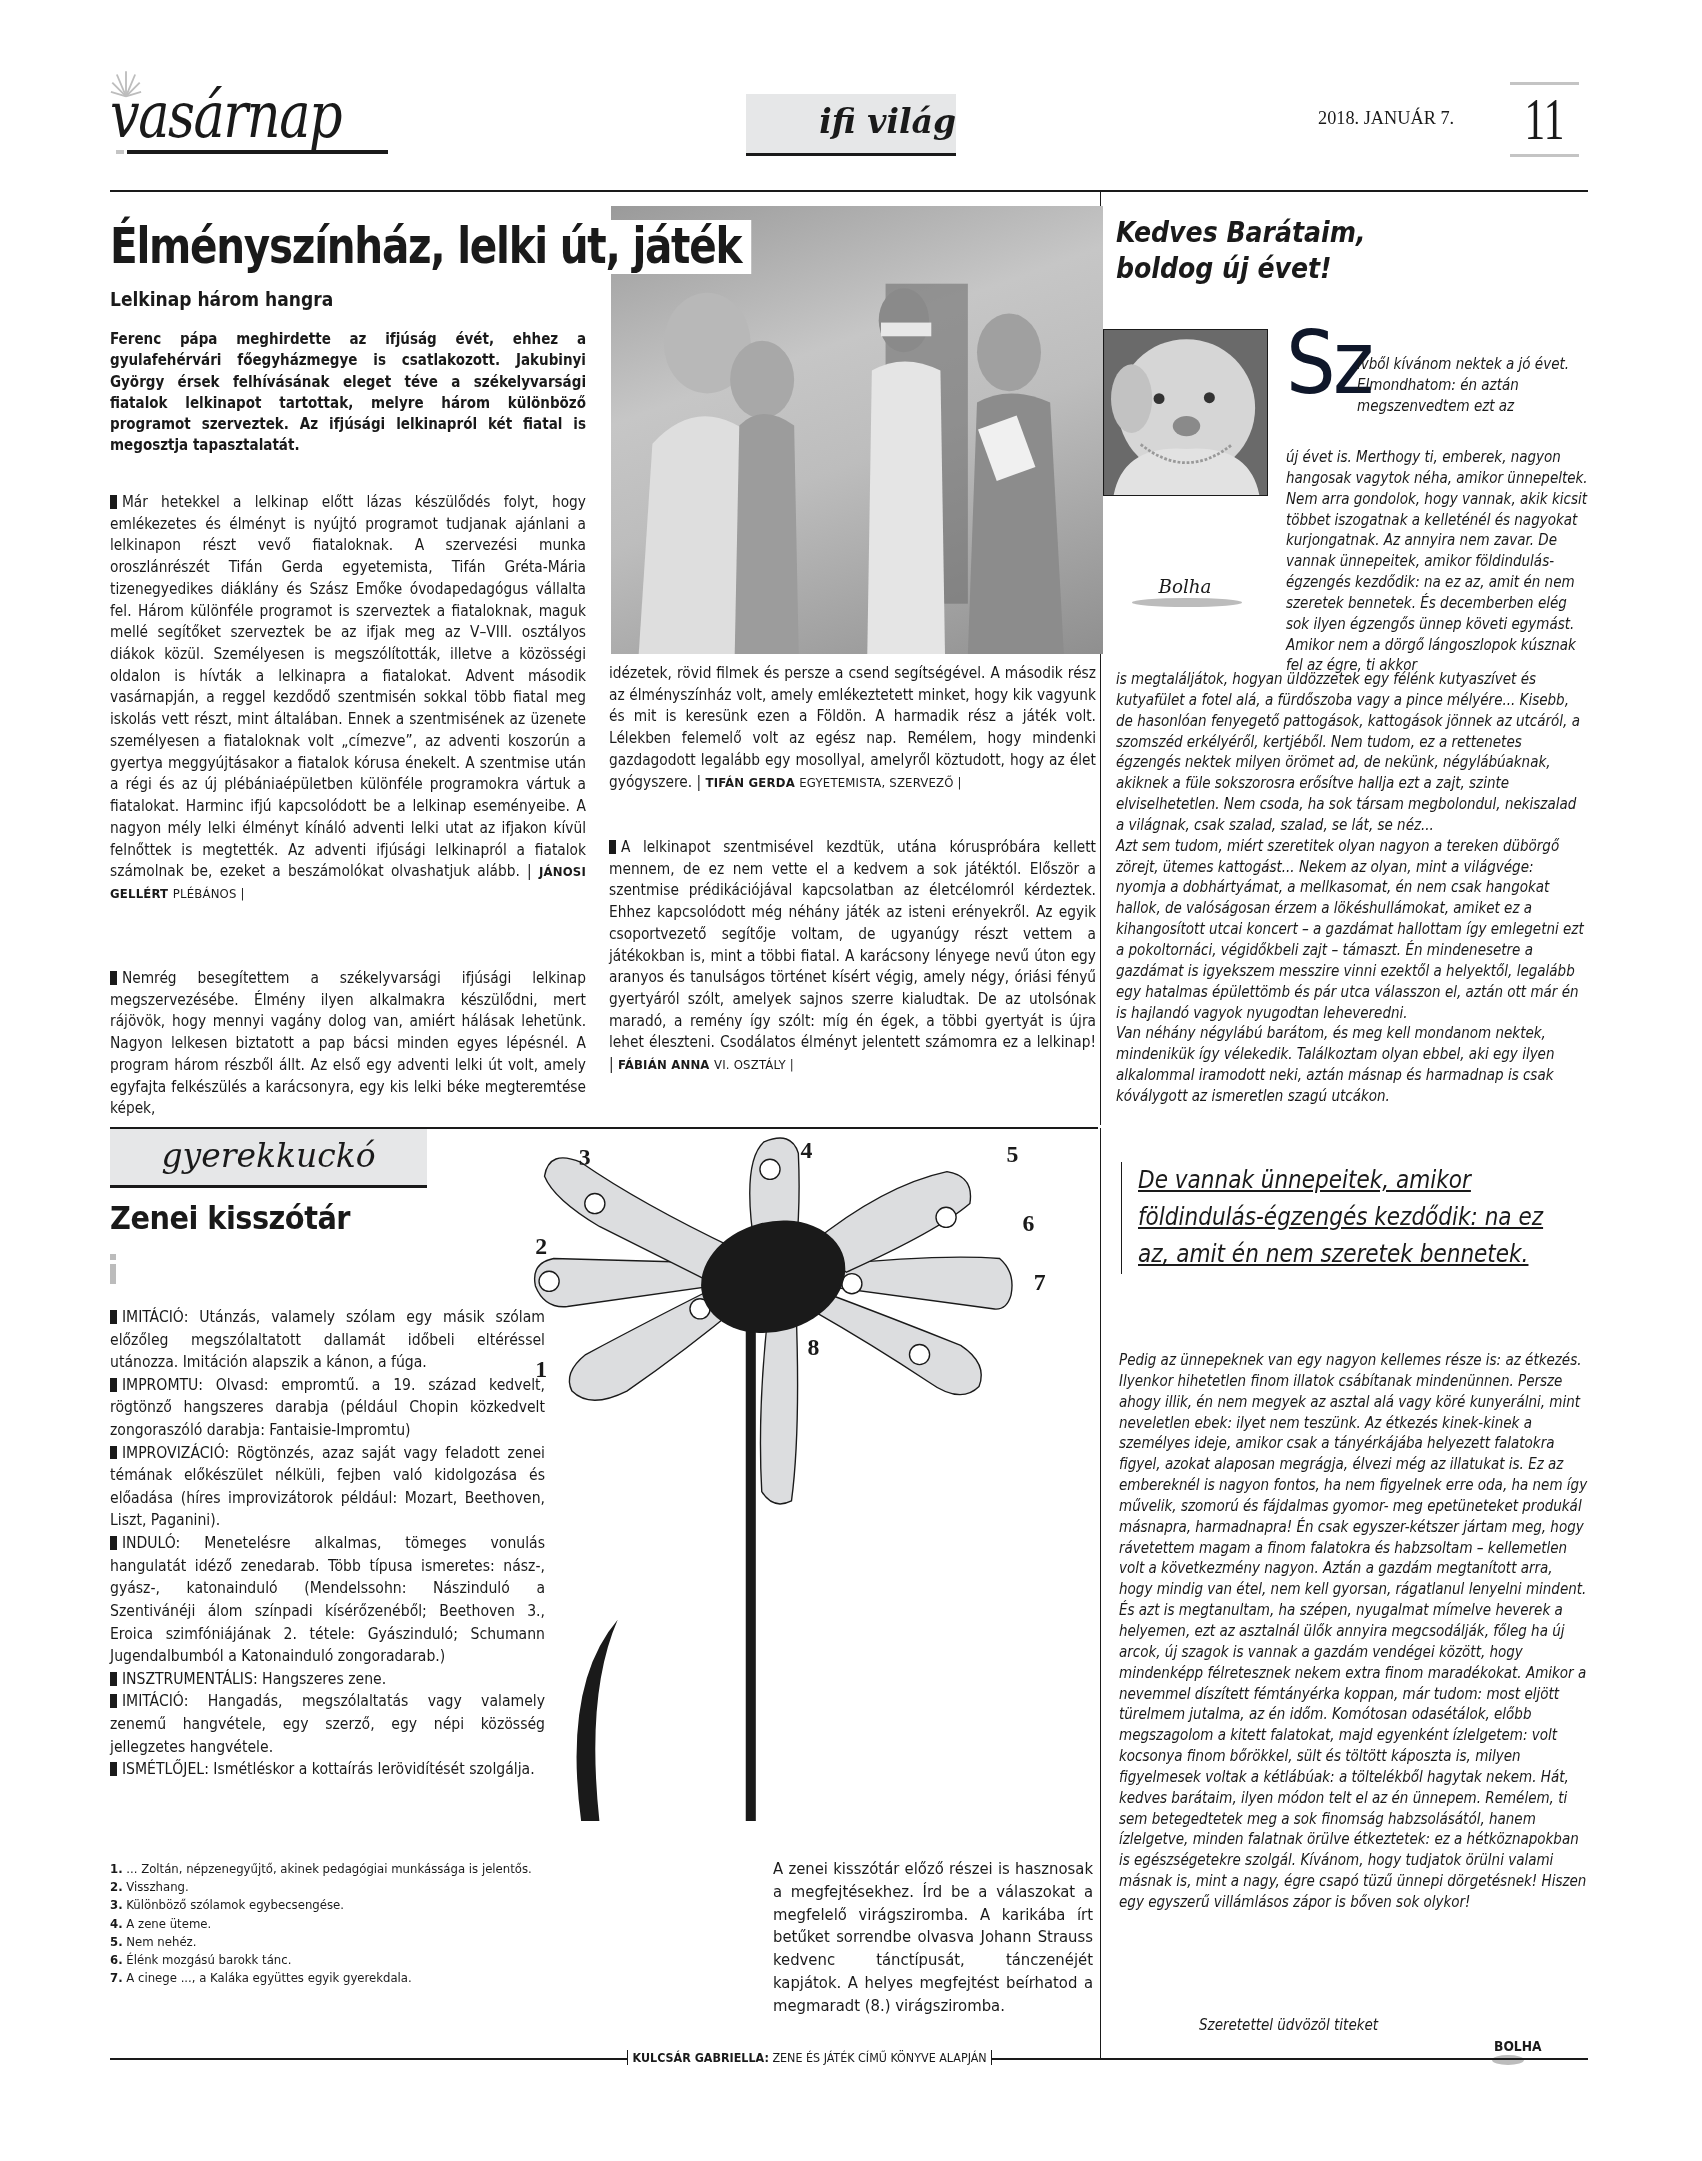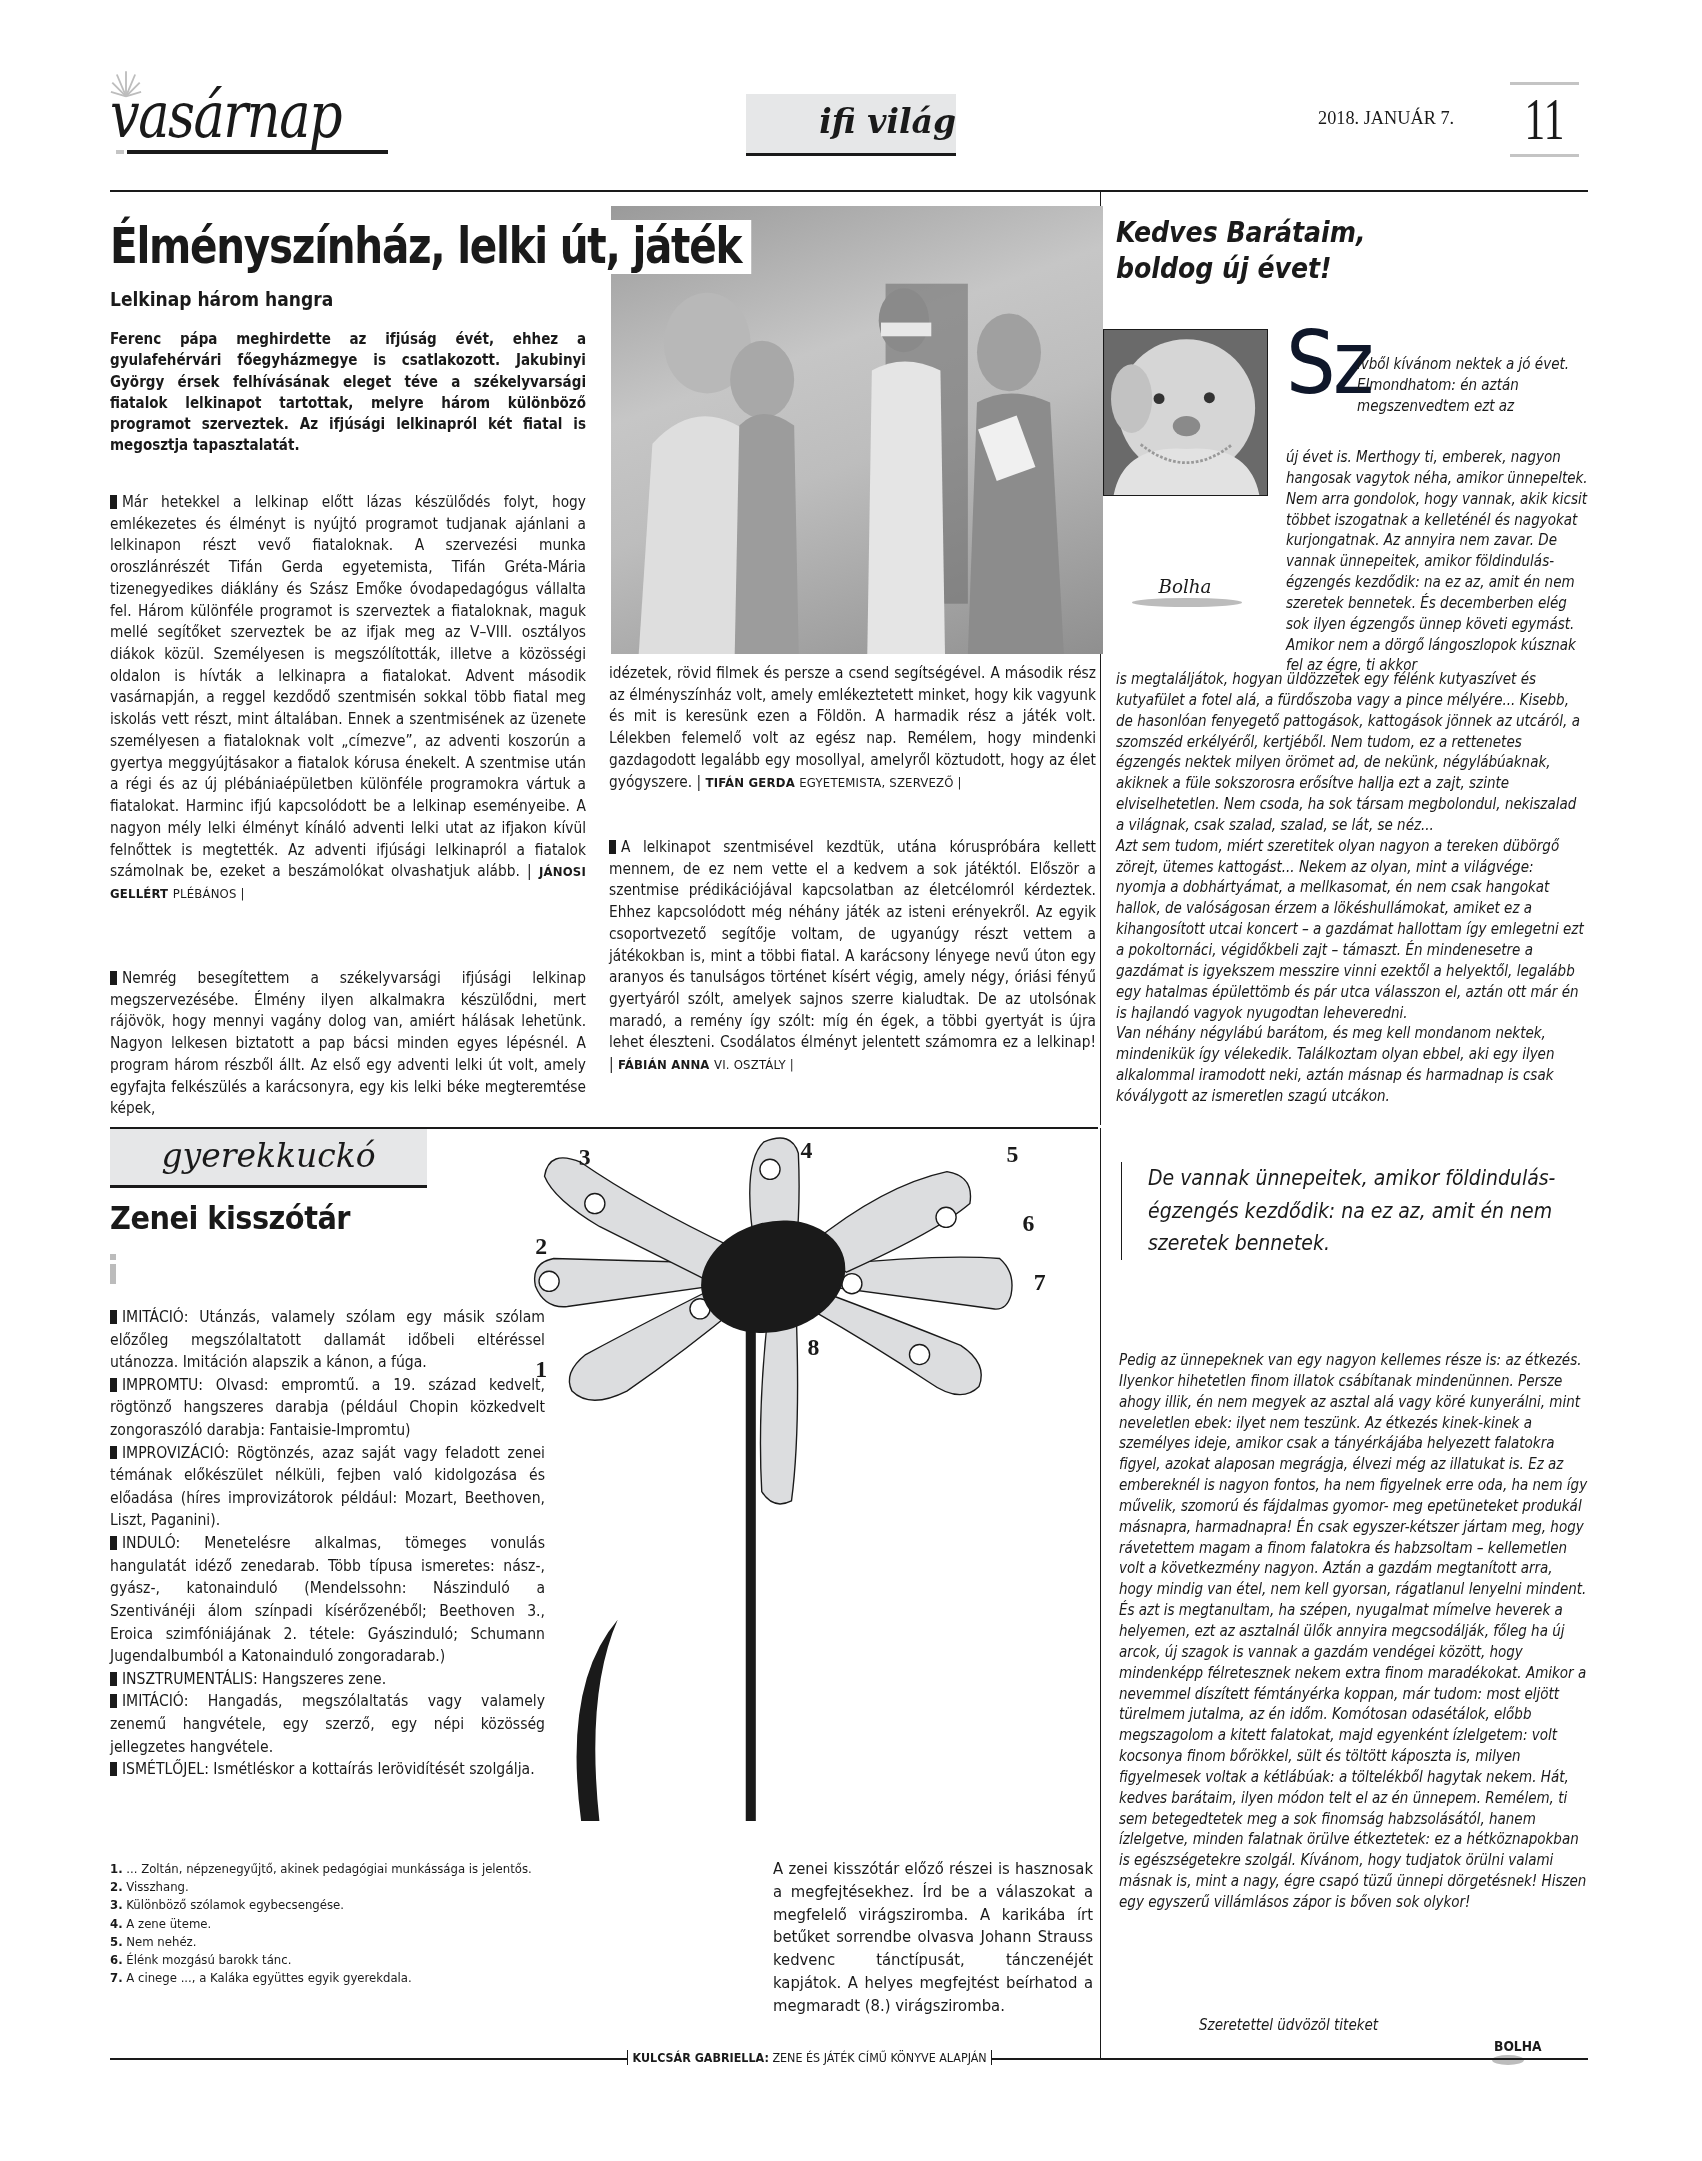--- a/index.html
+++ b/index.html
@@ -42,21 +42,21 @@
   
   .right-head { left: 1116px; top: 215px; font-style: italic; font-weight: bold; font-size: 28px; line-height: 1.28; }
   .dog-photo { left: 1103px; top: 329px; width: 165px; height: 167px; border: 0.9px solid #1a1a1a; overflow: hidden; background: #555; }
   .dog-caption { left: 1107px; top: 576px; width: 156px; text-align: center; font-family: "DejaVu Serif", serif; font-style: italic; font-size: 18.3px; }
   .dog-oval { left: 1132px; top: 598px; width: 110px; height: 9.2px; border-radius: 50%; background: #bcbcbc; }
   .dropcap { left: 1286px; top: 320px; font-size: 87px; color: #0f172a; line-height: 1; letter-spacing: -2.7px; }
   .rt { font-style: italic; font-size: 15px; line-height: 1.39; margin-top: 28px; }
   .rt-a { left: 1357px; top: 326px; width: 229px; }
   .rt-b { left: 1286px; top: 371px; width: 302px; }
   .rt-c { left: 1116px; top: 641px; width: 471px; }
-  .pullquote { left: 1121px; top: 1162px; width: 458px; border-left: 1.4px solid #1a1a1a; padding-left: 26px; font-style: italic; font-size: 21px; line-height: 1.55; }
+  .pullquote { left: 1121px; top: 1162px; width: 458px; border-left: 1.4px solid #1a1a1a; padding-left: 16px; font-style: italic; font-size: 24px; line-height: 1.55; text-decoration: underline; }
   .rt-d { left: 1119px; top: 1322px; width: 471px; }
   .signoff { left: 1199px; top: 2016px; font-style: italic; font-size: 15px; }
   .sig-name { left: 1494px; top: 2038px; font-weight: bold; font-size: 13.7px; }
   .sig-oval { left: 1492px; top: 2055px; width: 32px; height: 10px; background: #bcbcbc; border-radius: 50%; }
 
   
   .mid-rule { left: 110px; top: 1127px; width: 988px; height: 2.3px; background: #1a1a1a; }
   .kids-tag { left: 110px; top: 1129px; width: 317px; height: 59px; background: #e6e7e8; border-bottom: 3.7px solid #1a1a1a; }
   .kids-tag span { display: block; font-family: "DejaVu Serif", serif; font-style: italic; font-size: 33px; text-align: center; line-height: 54px; }
   .kids-head { left: 110px; top: 1199px; font-weight: bold; font-size: 32px; letter-spacing: -0.5px; }

